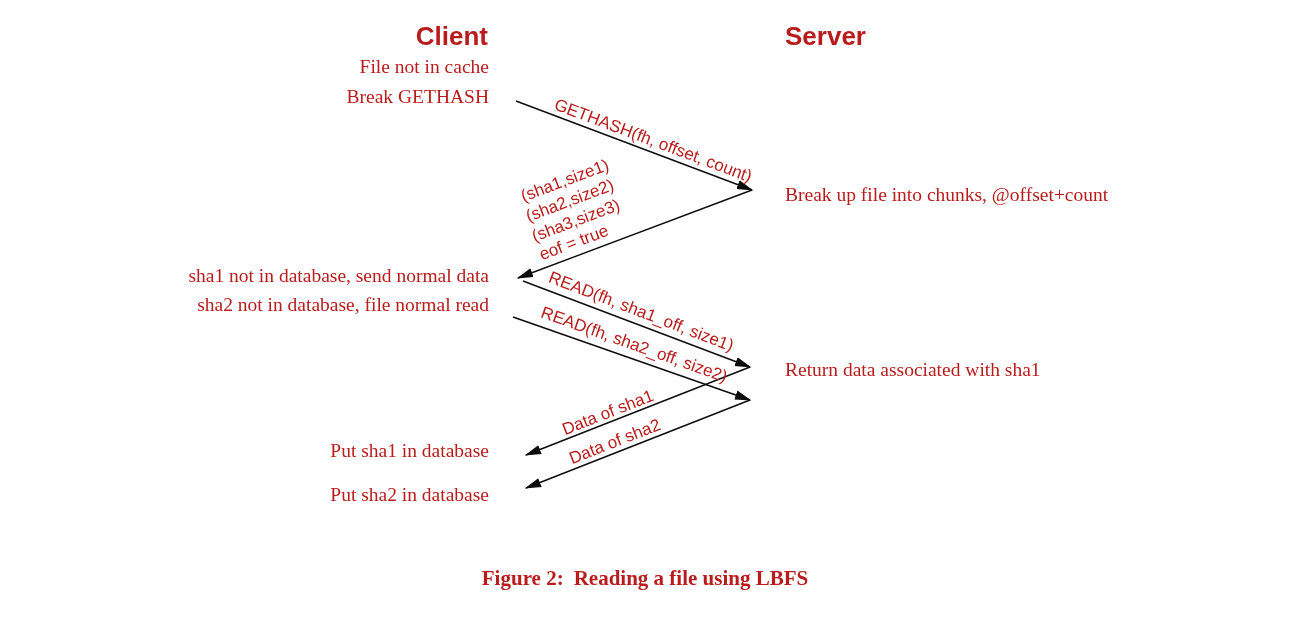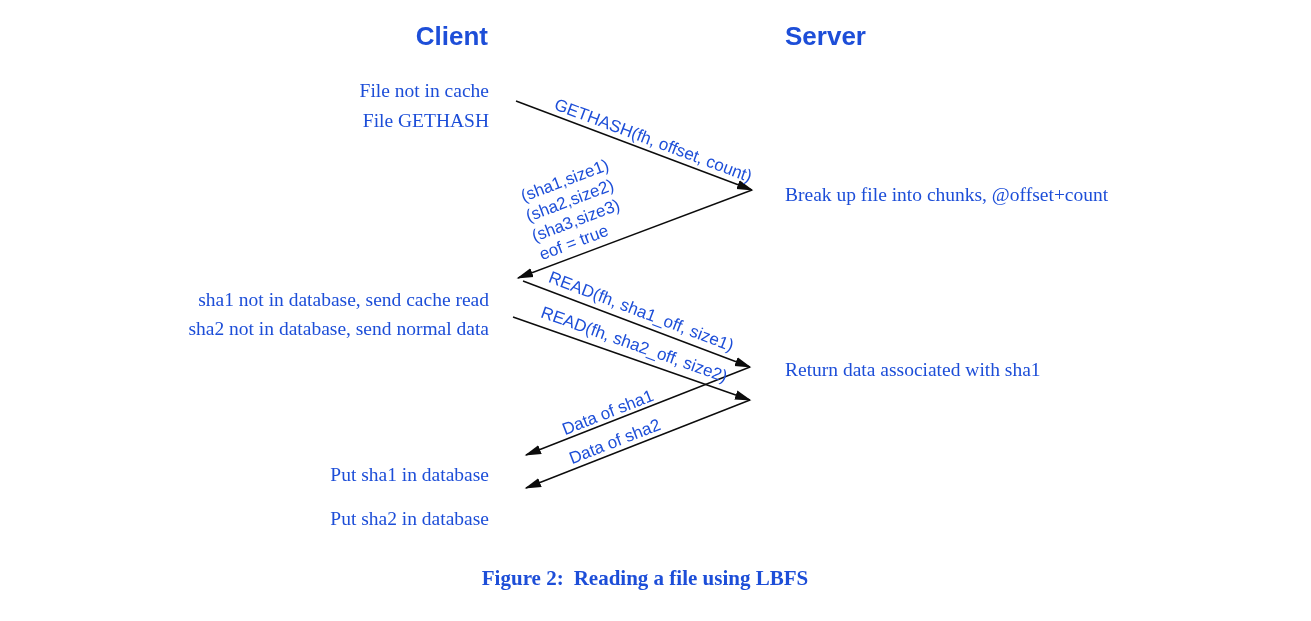--- a/index.html
+++ b/index.html
@@ -7,40 +7,40 @@
     padding: 0;
     background: #ffffff;
   }
   #figure-canvas {
     position: relative;
     width: 1311px;
     height: 593px;
     background: #ffffff;
     overflow: hidden;
     font-family: "Liberation Serif", serif;
-    color: #1d4ed8;
+    color: #b91c1c;
   }
   .col-header {
     position: absolute;
     font-family: "Liberation Sans", sans-serif;
     font-weight: bold;
     font-size: 26px;
     line-height: 28px;
     white-space: nowrap;
   }
   #client-header { right: 823px; top: 22px; }
   #server-header { left: 785px; top: 22px; text-align: right; }
 
   .note {
     position: absolute;
     font-size: 19.5px;
     line-height: 26px;
     white-space: nowrap;
   }
-  .client-note { right: 822px; text-align: right; margin-top: 24px; }
+  .client-note { right: 822px; text-align: right; }
   .server-note { left: 785px; text-align: center; }
 
   .msg-label {
     position: absolute;
     font-family: "Liberation Sans", sans-serif;
     font-size: 17px;
     line-height: 18px;
     white-space: nowrap;
     transform-origin: center center;
   }
@@ -82,23 +82,23 @@
     <line x1="523" y1="281" x2="750" y2="367" marker-end="url(#ah)"></line>
     <line x1="513" y1="317" x2="750" y2="400" marker-end="url(#ah)"></line>
     <line x1="750" y1="367" x2="526" y2="455" marker-end="url(#ah)"></line>
     <line x1="750" y1="400" x2="526" y2="488" marker-end="url(#ah)"></line>
   </svg>
 
   <div id="client-header" class="col-header">Client</div>
   <div id="server-header" class="col-header">Server</div>
 
   <div class="note client-note" style="top:54px">File not in cache</div>
-  <div class="note client-note" style="top:84px">File GETHASH</div>
-  <div class="note client-note" style="top:263px">sha1 not in database, send cache read</div>
-  <div class="note client-note" style="top:292px">sha2 not in database, send normal data</div>
+  <div class="note client-note" style="top:84px">Break GETHASH</div>
+  <div class="note client-note" style="top:263px">sha1 not in database, send normal data</div>
+  <div class="note client-note" style="top:292px">sha2 not in database, file normal read</div>
   <div class="note client-note" style="top:438px">Put sha1 in database</div>
   <div class="note client-note" style="top:482px">Put sha2 in database</div>
 
   <div class="note server-note" style="top:182px">Break up file into chunks, @offset+count</div>
   <div class="note server-note" style="top:357px">Return data associated with sha1</div>
 
   <div class="msg-label" style="left:653px; top:141px; transform:translate(-50%,-50%) rotate(20.5deg);">GETHASH(fh, offset, count)</div>
 
   <div class="msg-label" style="left:565px; top:181px; transform:translate(-50%,-50%) rotate(-20.5deg);">(sha1,size1)</div>
   <div class="msg-label" style="left:570px; top:201px; transform:translate(-50%,-50%) rotate(-20.5deg);">(sha2,size2)</div>

